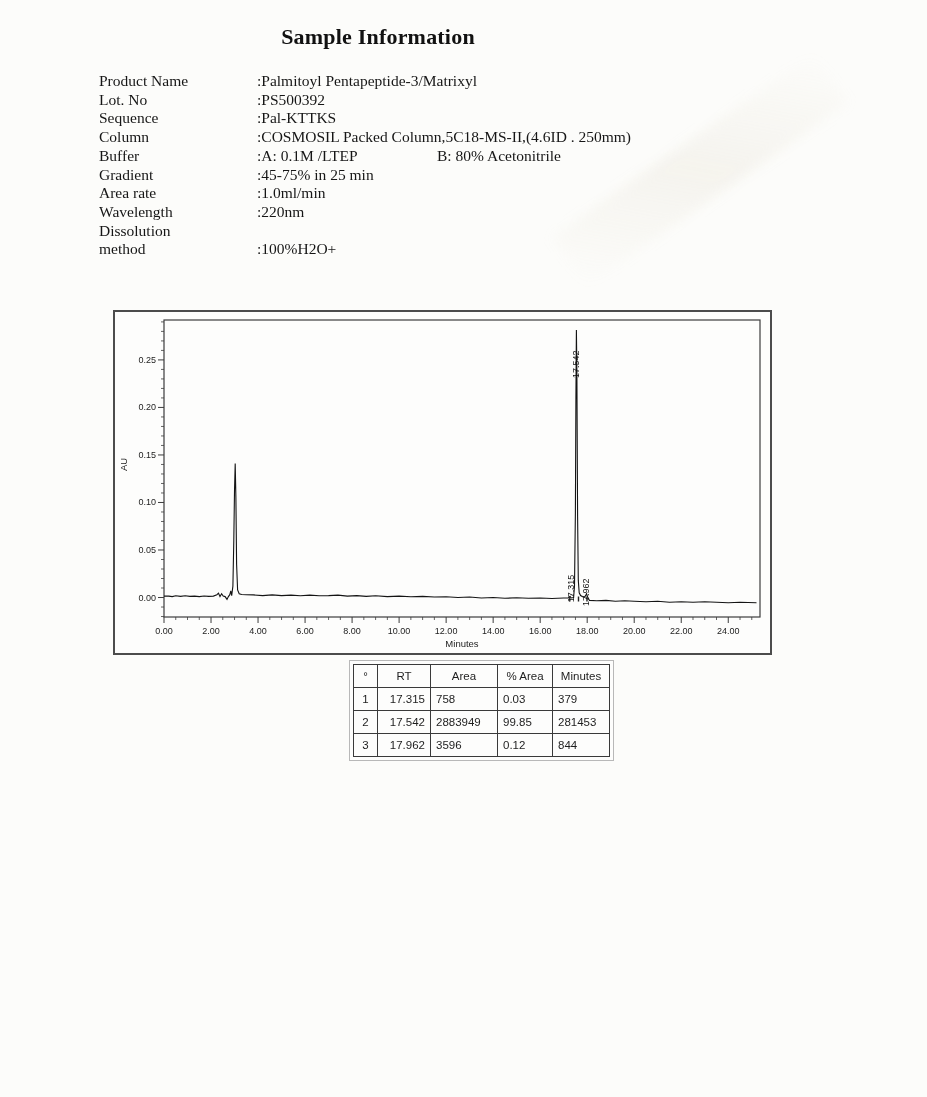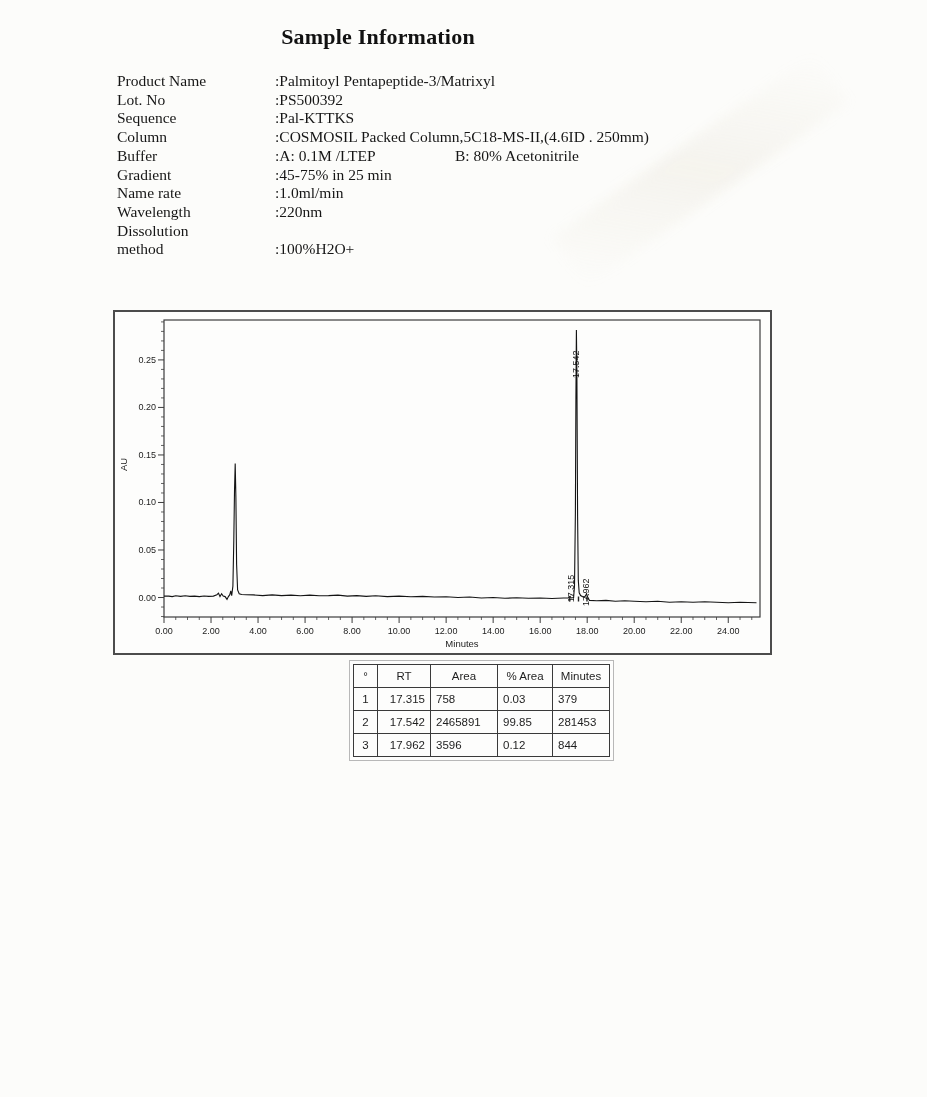--- a/index.html
+++ b/index.html
@@ -13,21 +13,21 @@
   .page{position:absolute;inset:0;}
 
   
   .title{
     position:absolute;top:24px;left:0;width:756px;
     text-align:center;font-size:22px;font-weight:bold;
     letter-spacing:0.2px;color:#111;
   }
 
   
-  .info-block{position:absolute;left:117px;top:72px;width:700px;font-size:15.5px;line-height:18.7px;color:#161616;}
+  .info-block{position:absolute;left:99px;top:72px;width:700px;font-size:15.5px;line-height:18.7px;color:#161616;}
   .info-row{position:relative;white-space:nowrap;}
   .info-label{display:inline-block;width:158px;vertical-align:top;}
   .info-value{display:inline-block;}
   .info-value2{position:absolute;left:338px;top:0;}
 
   
   .chart-box{
     position:absolute;left:113px;top:310px;width:655px;height:341px;
     border:2px solid #4c4c4c;background:#fdfdfc;
   }
@@ -85,21 +85,21 @@
       <span class="info-label">Column</span><span class="info-value">:COSMOSIL Packed Column,5C18-MS-II,(4.6ID . 250mm)</span>
     </div>
     <div class="info-row">
       <span class="info-label">Buffer</span><span class="info-value">:A: 0.1M /LTEP</span>
       <span class="info-value2">B: 80% Acetonitrile</span>
     </div>
     <div class="info-row">
       <span class="info-label">Gradient</span><span class="info-value">:45-75% in 25 min</span>
     </div>
     <div class="info-row">
-      <span class="info-label">Name rate</span><span class="info-value">:1.0ml/min</span>
+      <span class="info-label">Area rate</span><span class="info-value">:1.0ml/min</span>
     </div>
     <div class="info-row">
       <span class="info-label">Wavelength</span><span class="info-value">:220nm</span>
     </div>
     <div class="info-row">
       <span class="info-label">Dissolution</span><span class="info-value"></span>
     </div>
     <div class="info-row">
       <span class="info-label">method</span><span class="info-value">:100%H2O+</span>
     </div>
@@ -240,21 +240,21 @@
         <tr>
           <td class="c-idx">1</td>
           <td class="c-rt">17.315</td>
           <td class="c-area">758</td>
           <td class="c-parea">0.03</td>
           <td class="c-height">379</td>
         </tr>
         <tr>
           <td class="c-idx">2</td>
           <td class="c-rt">17.542</td>
-          <td class="c-area">2465891</td>
+          <td class="c-area">2883949</td>
           <td class="c-parea">99.85</td>
           <td class="c-height">281453</td>
         </tr>
         <tr>
           <td class="c-idx">3</td>
           <td class="c-rt">17.962</td>
           <td class="c-area">3596</td>
           <td class="c-parea">0.12</td>
           <td class="c-height">844</td>
         </tr>

